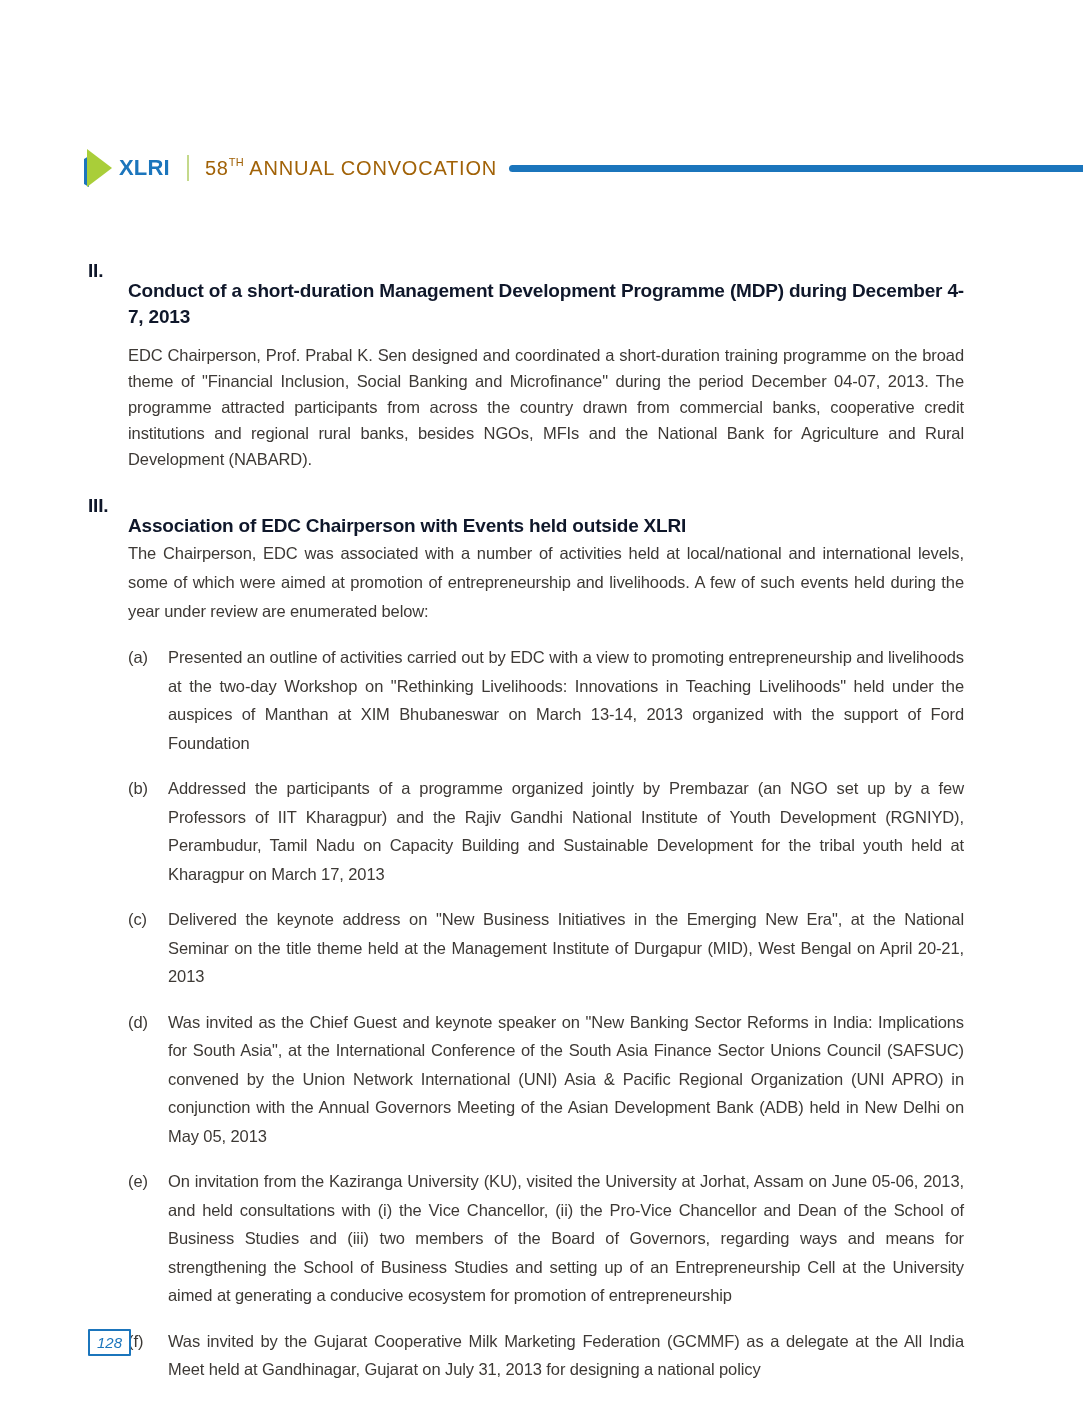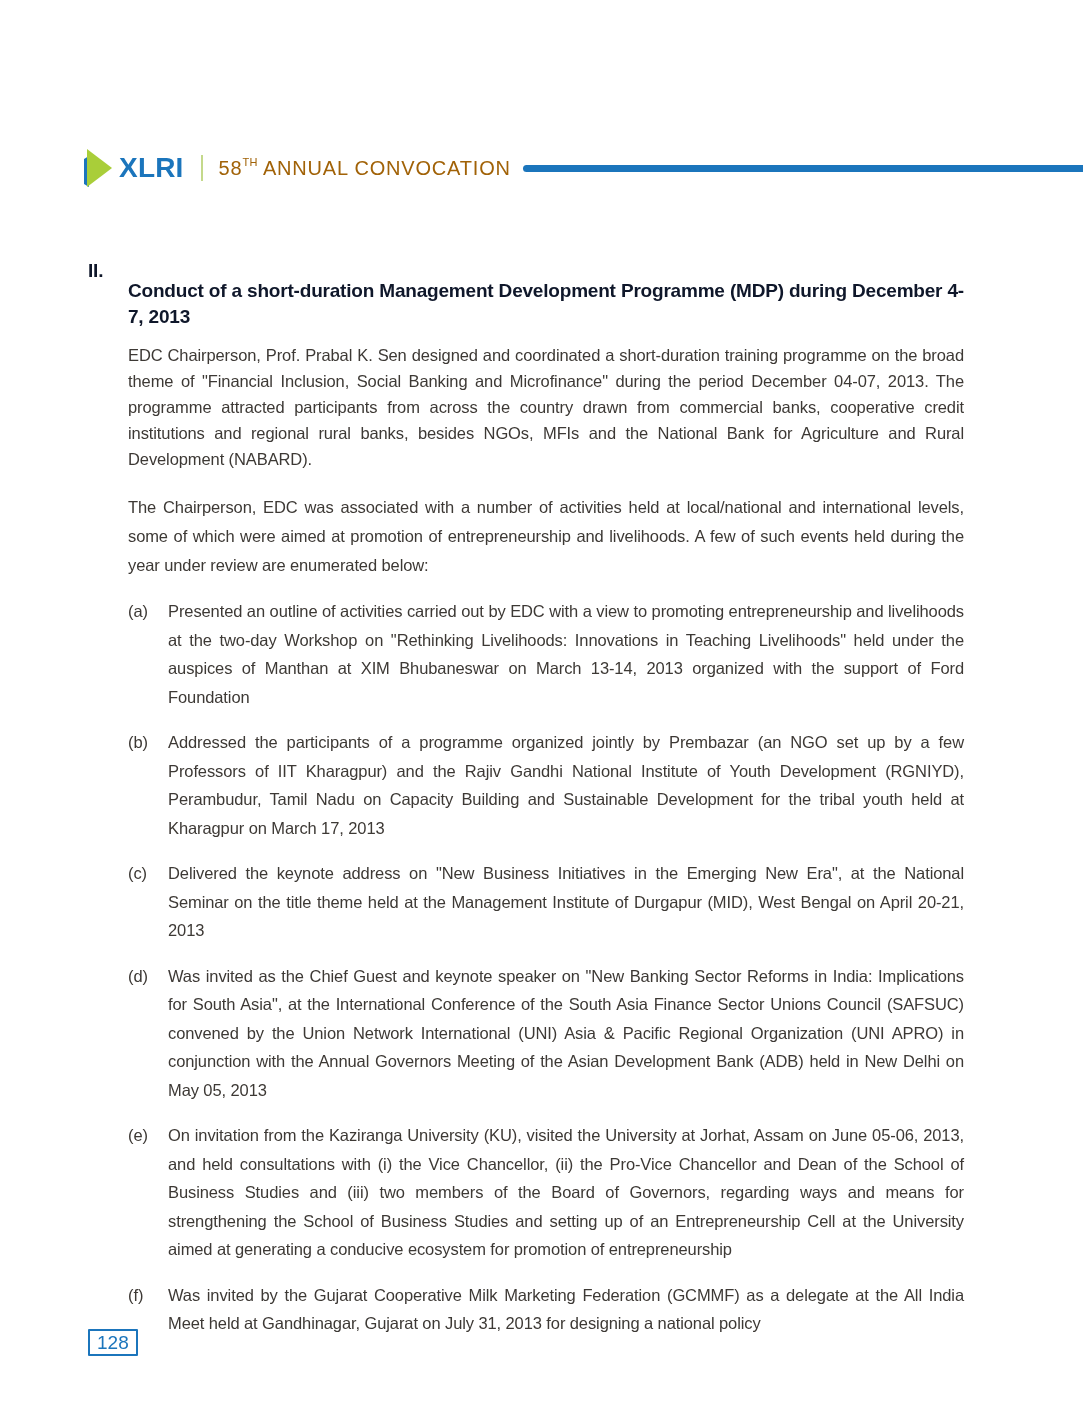--- a/index.html
+++ b/index.html
@@ -25,21 +25,21 @@
   }
   .logo {
     position: relative;
     width: 30px;
     height: 38px;
     margin-right: 5px;
     flex-shrink: 0;
   }
   .logo svg { display: block; }
   .brand {
-    font-size: 28px;
+    font-size: 22px;
     font-weight: bold;
     color: #1b75bc;
     letter-spacing: 0.2px;
   }
   .header-sep {
     width: 2px;
     height: 26px;
     background: #c4d98b;
     margin: 0 16px 0 17px;
     flex-shrink: 0;
@@ -111,22 +111,23 @@
     height: 27px;
     border: 2px solid #1b75bc;
     border-radius: 1px;
     display: flex;
     align-items: center;
     justify-content: center;
     padding: 0 7px;
   }
   .page-num-box span {
     color: #1b75bc;
-    font-size: 19px;
+    font-size: 15px;
     line-height: 15px;
+    font-style: italic;
   }
 </style>
 </head>
 <body>
 
 <div class="page">
 
   <div class="header">
     <div class="logo">
       <svg width="30" height="38" viewBox="0 0 30 38">
@@ -144,20 +145,24 @@
 
     <div class="section">
       <div class="section-heading">
         <span class="section-number">II.</span>
         <span class="section-title">Conduct of a short-duration Management Development Programme (MDP) during December 4-7, 2013</span>
       </div>
       <div class="section-body">EDC Chairperson, Prof. Prabal K. Sen designed and coordinated a short-duration training programme on the broad theme of "Financial Inclusion, Social Banking and Microfinance" during the period December 04-07, 2013. The programme attracted participants from across the country drawn from commercial banks, cooperative credit institutions and regional rural banks, besides NGOs, MFIs and the National Bank for Agriculture and Rural Development (NABARD).</div>
     </div>
 
     <div class="section">
+      <div class="section-heading">
+        <span class="section-number">III.</span>
+        <span class="section-title">Association of EDC Chairperson with Events held outside XLRI</span>
+      </div>
       <div class="section-body loose">The Chairperson, EDC was associated with a number of activities held at local/national and international levels, some of which were aimed at promotion of entrepreneurship and livelihoods. A few of such events held during the year under review are enumerated below:</div>
 
       <div class="items">
         <div class="item">
           <span class="item-marker">(a)</span>
           <span class="item-text">Presented an outline of activities carried out by EDC with a view to promoting entrepreneurship and livelihoods at the two-day Workshop on "Rethinking Livelihoods: Innovations in Teaching Livelihoods" held under the auspices of Manthan at XIM Bhubaneswar on March 13-14, 2013 organized with the support of Ford Foundation</span>
         </div>
         <div class="item">
           <span class="item-marker">(b)</span>
           <span class="item-text">Addressed the participants of a programme organized jointly by Prembazar (an NGO set up by a few Professors of IIT Kharagpur) and the  Rajiv Gandhi National Institute of Youth Development (RGNIYD), Perambudur, Tamil Nadu on Capacity Building and Sustainable Development for the tribal youth held at Kharagpur on March 17, 2013</span>

